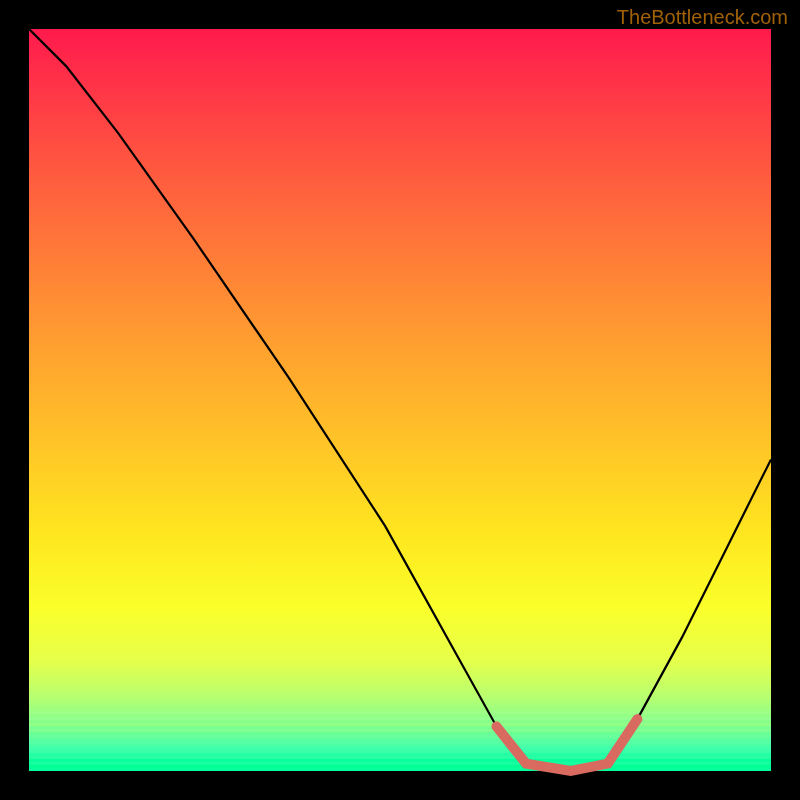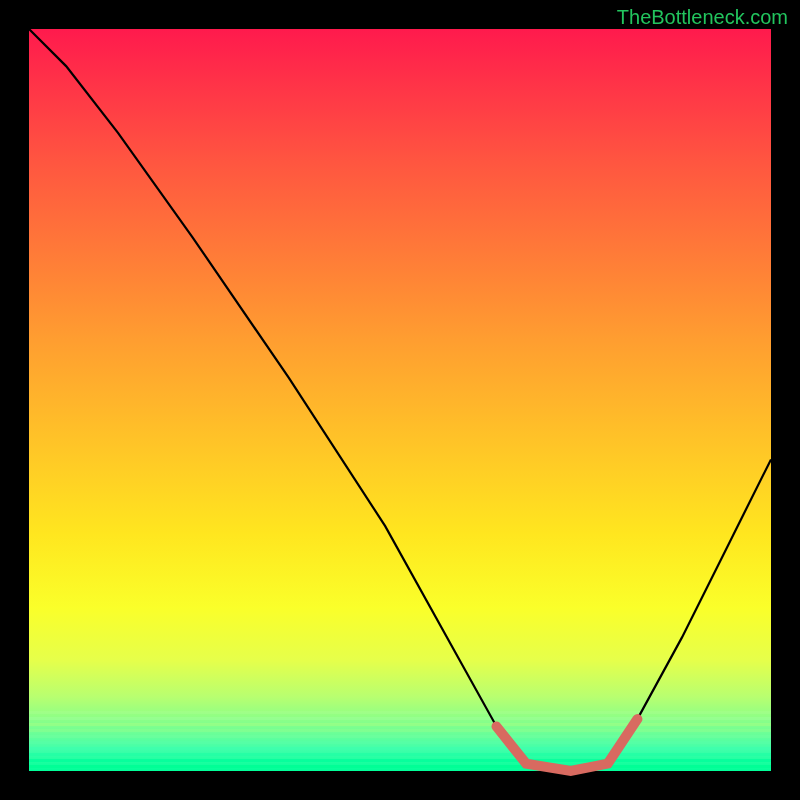--- a/index.html
+++ b/index.html
@@ -8,21 +8,21 @@
     width: 800px;
     height: 800px;
     background: #000;
     position: relative;
     font-family: Arial, sans-serif;
   }
   .watermark {
     position: absolute;
     top: 6px;
     right: 12px;
-    color: #22c55e;
+    color: #a16207;
     font-size: 20px;
     font-weight: 500;
     z-index: 10;
     text-align: right;
   }
   .plot-area {
     position: absolute;
     left: 29px;
     top: 29px;
     width: 742px;

